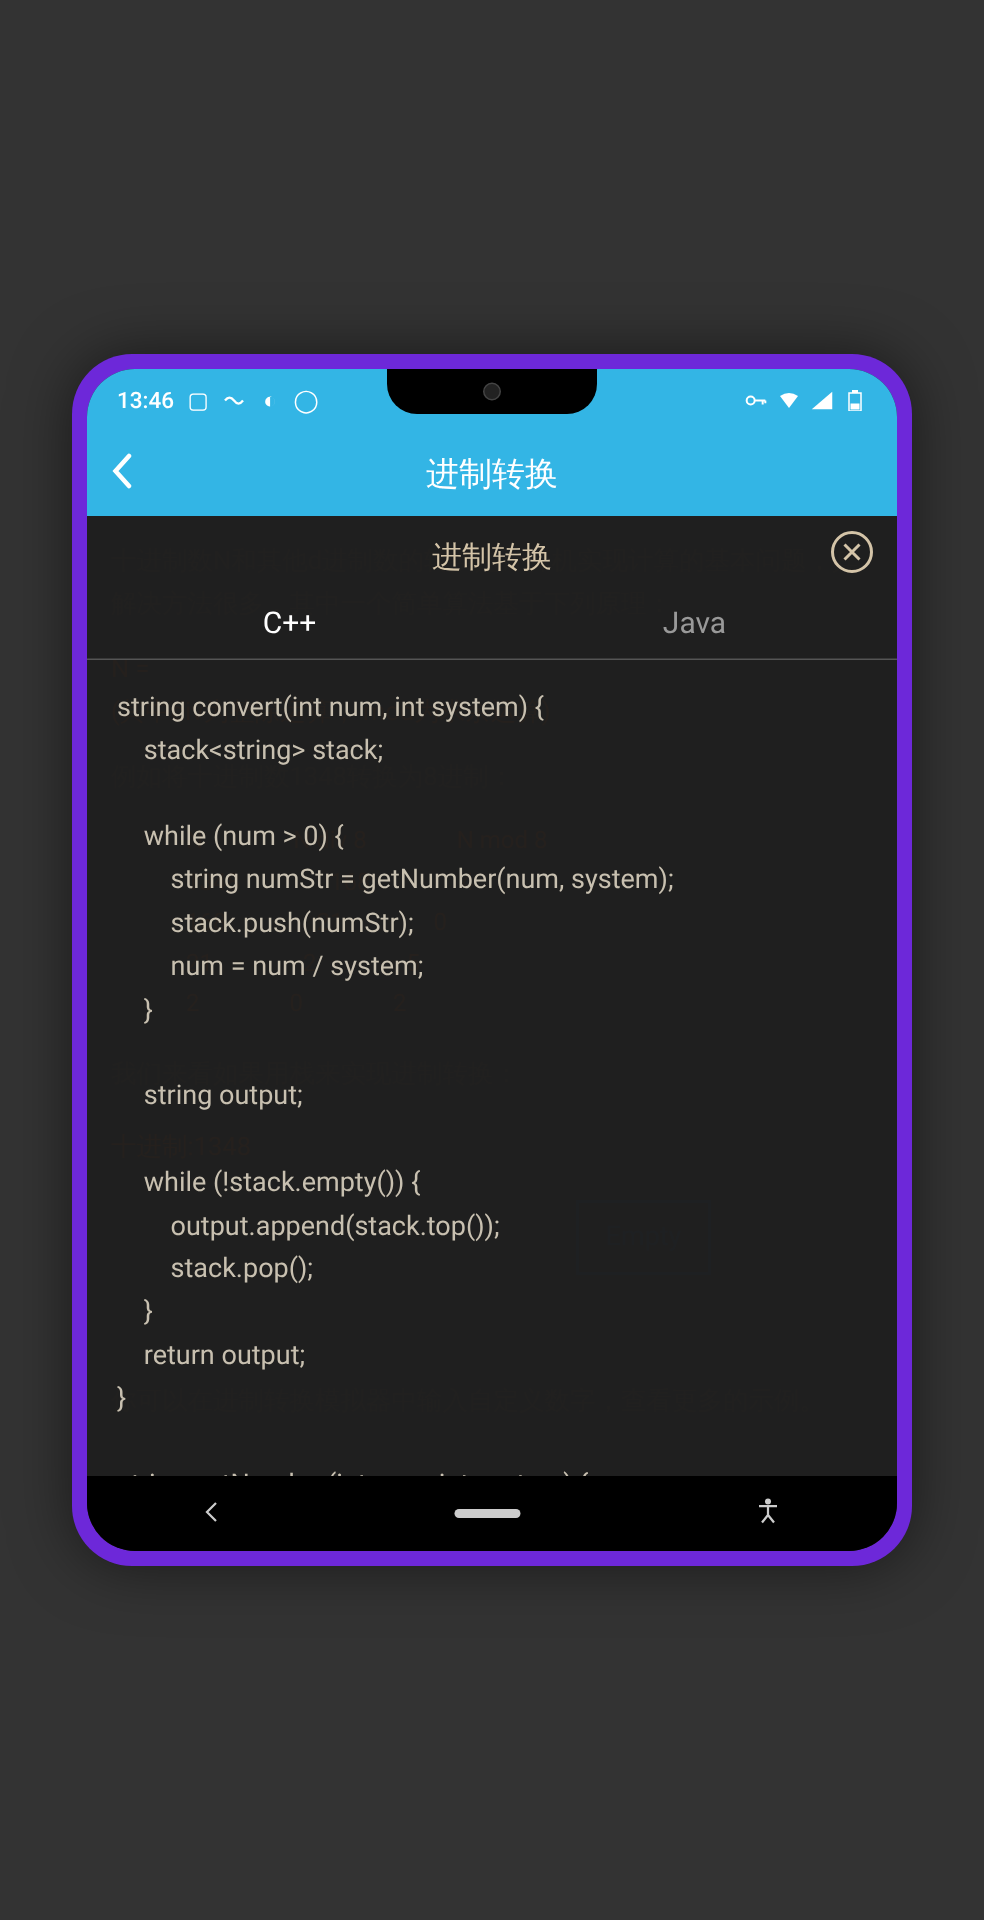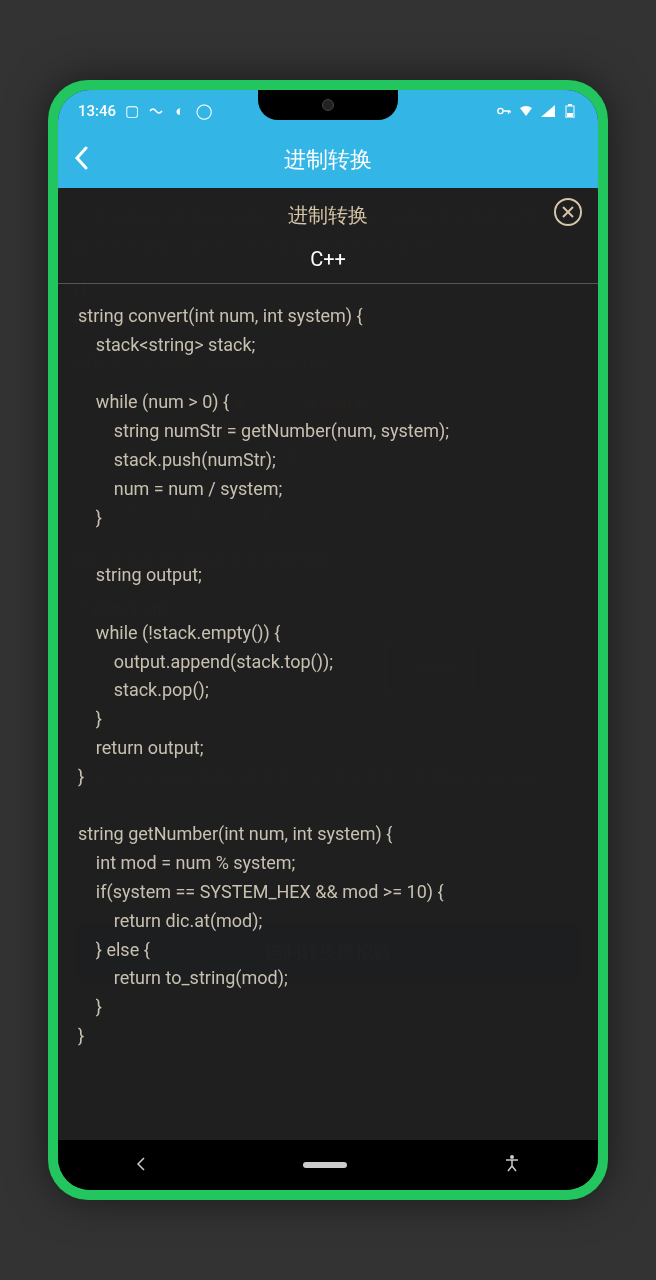--- a/index.html
+++ b/index.html
@@ -7,22 +7,22 @@
   background: #333;
   font-family: -apple-system, BlinkMacSystemFont, "Segoe UI", Roboto, Arial, sans-serif;
   width: 656px;
   height: 1280px;
   display: flex;
   align-items: center;
   justify-content: center;
 }
 .phone-frame {
   width: 560px;
-  height: 1120px;
-  background: #22c55e;
+  height: 808px;
+  background: #6d28d9;
   border-radius: 40px;
   padding: 10px;
   box-shadow: 0 0 40px rgba(0,0,0,0.5);
   position: relative;
 }
 .phone-inner {
   width: 100%;
   height: 100%;
   border-radius: 32px;
   overflow: hidden;
@@ -293,20 +293,21 @@
         <div class="overlay-header">
           <span>进制转换</span>
           <div class="overlay-close">
             <svg width="14" height="14" viewBox="0 0 14 14">
                 <path d="M2 2 L12 12 M12 2 L2 12" stroke="#d4c4a8" stroke-width="2"></path>
               </svg>
           </div>
         </div>
         <div class="overlay-tabs">
           <div class="overlay-tab active">C++</div>
+          <div class="overlay-tab inactive">Java</div>
         </div>
         <div class="code-viewer">string convert(int num, int system) {
     stack&lt;string&gt; stack;
 
     while (num &gt; 0) {
         string numStr = getNumber(num, system);
         stack.push(numStr);
         num = num / system;
     }
 

